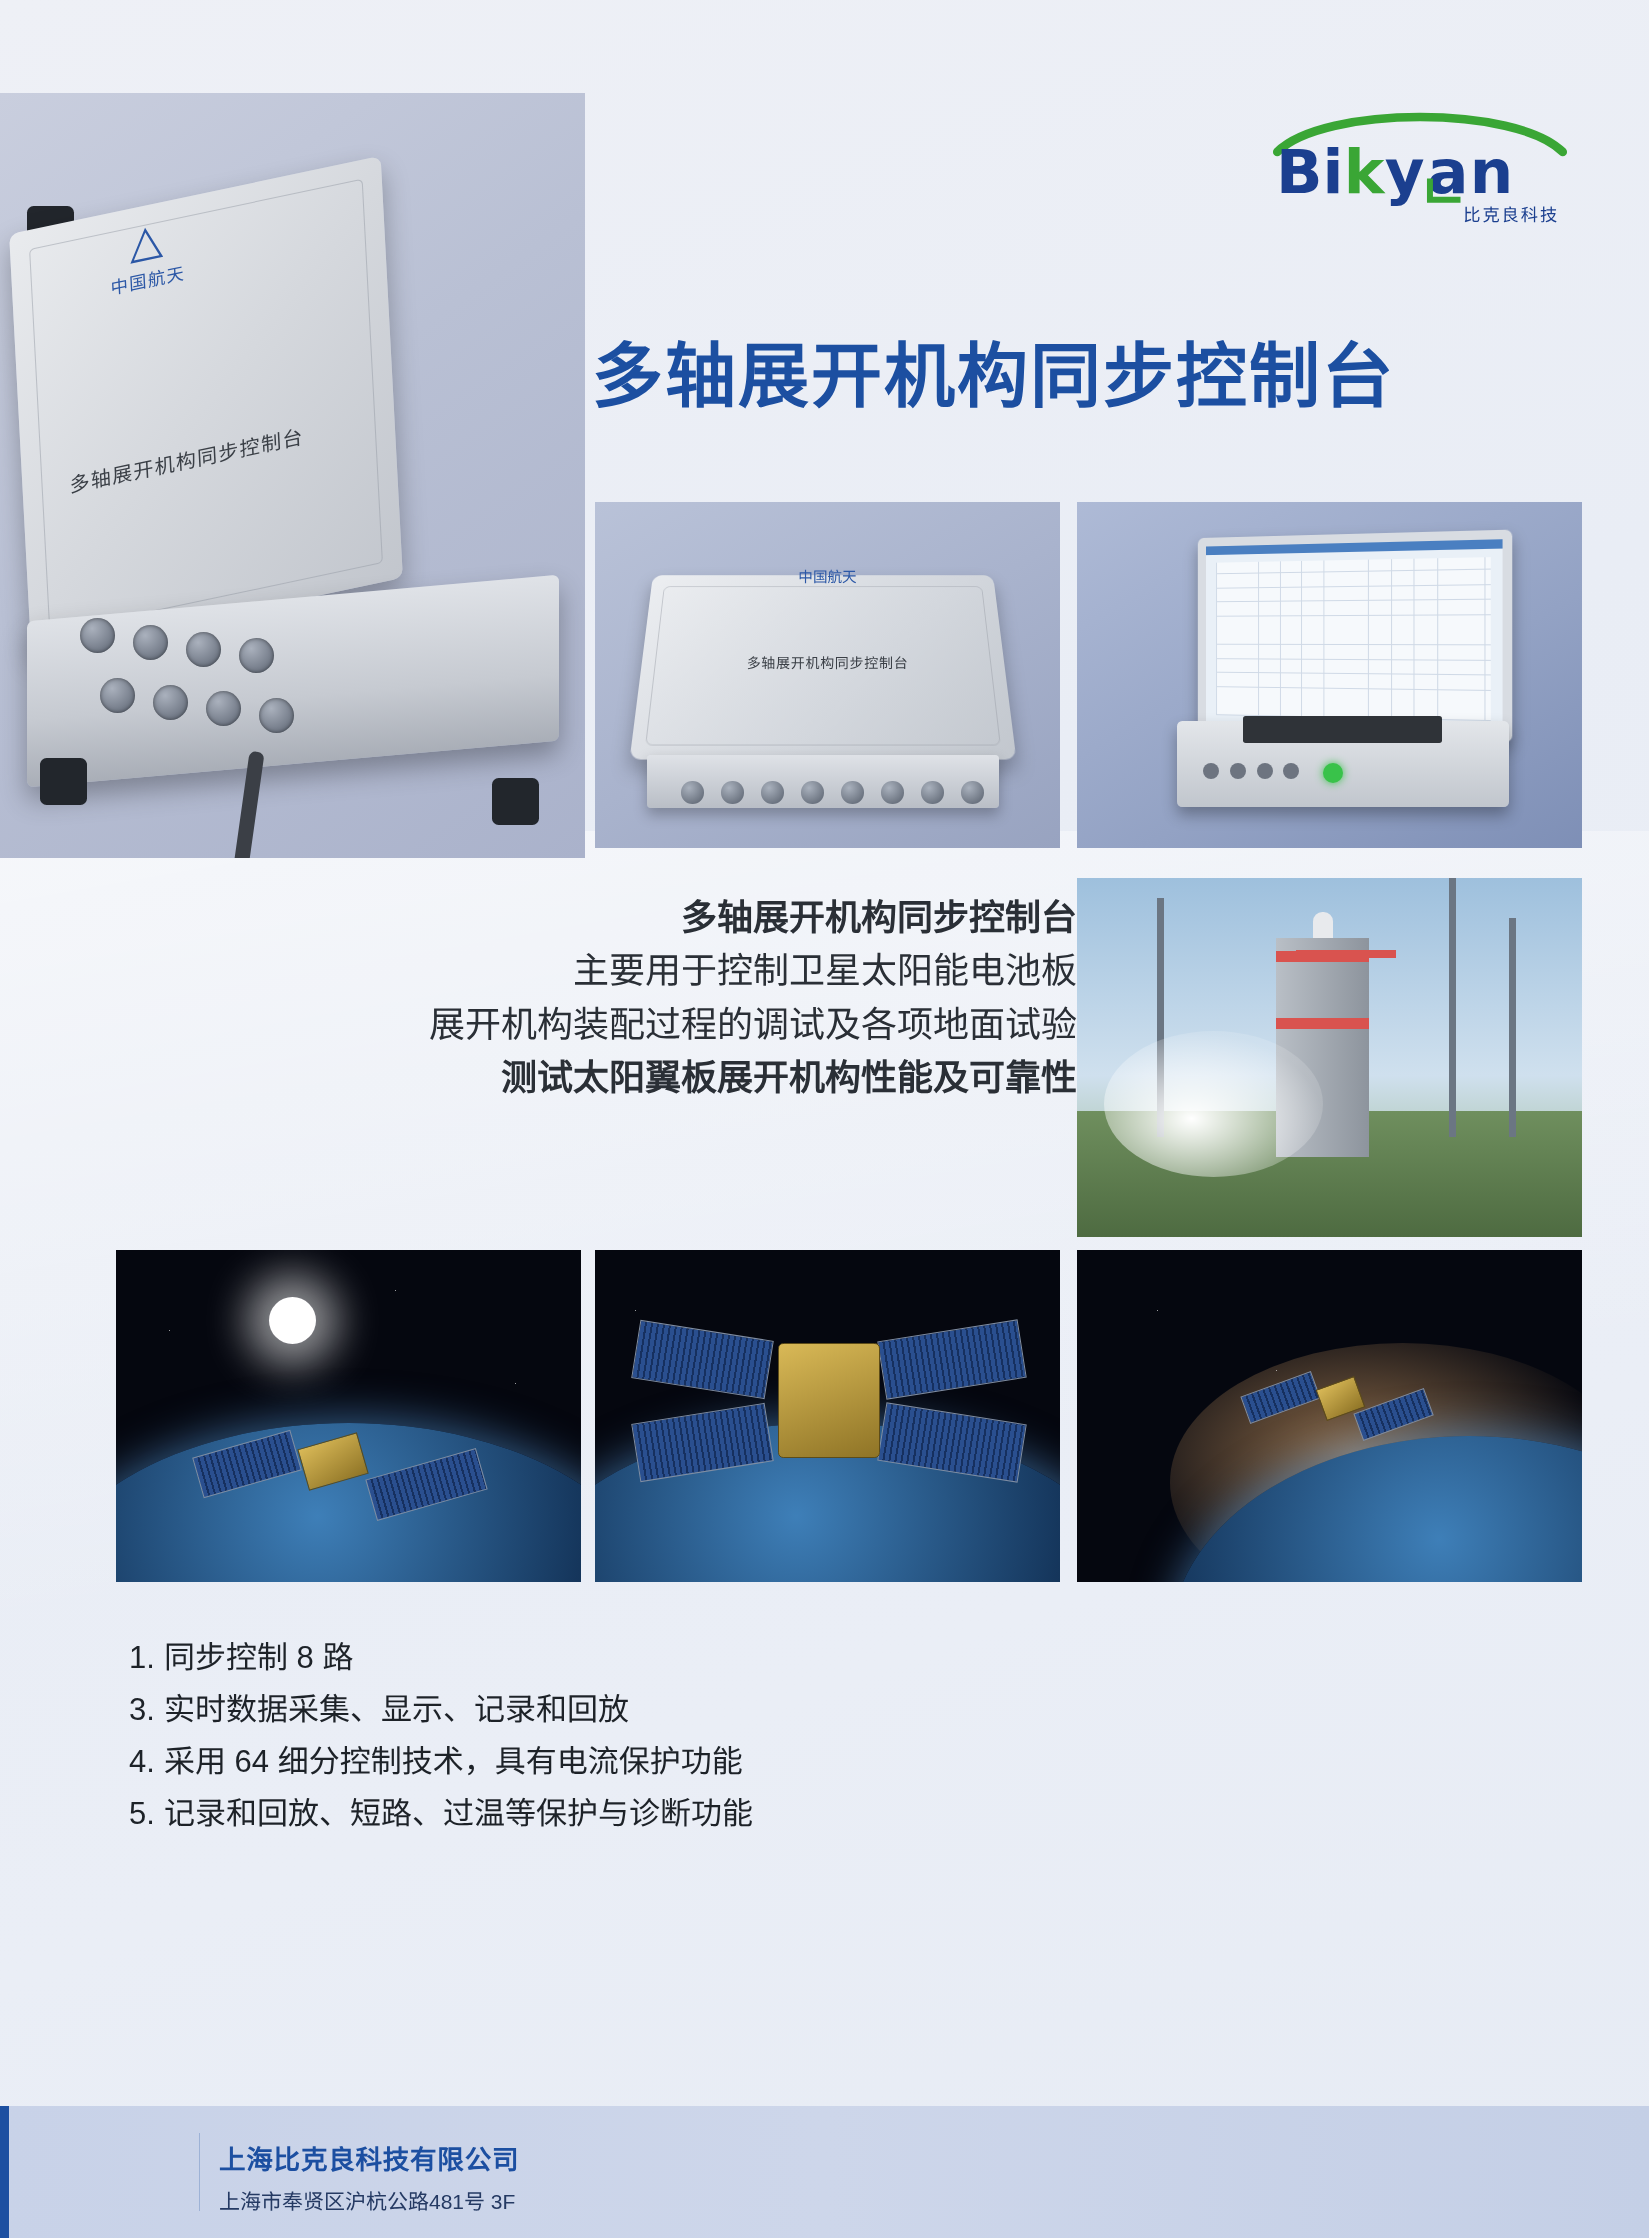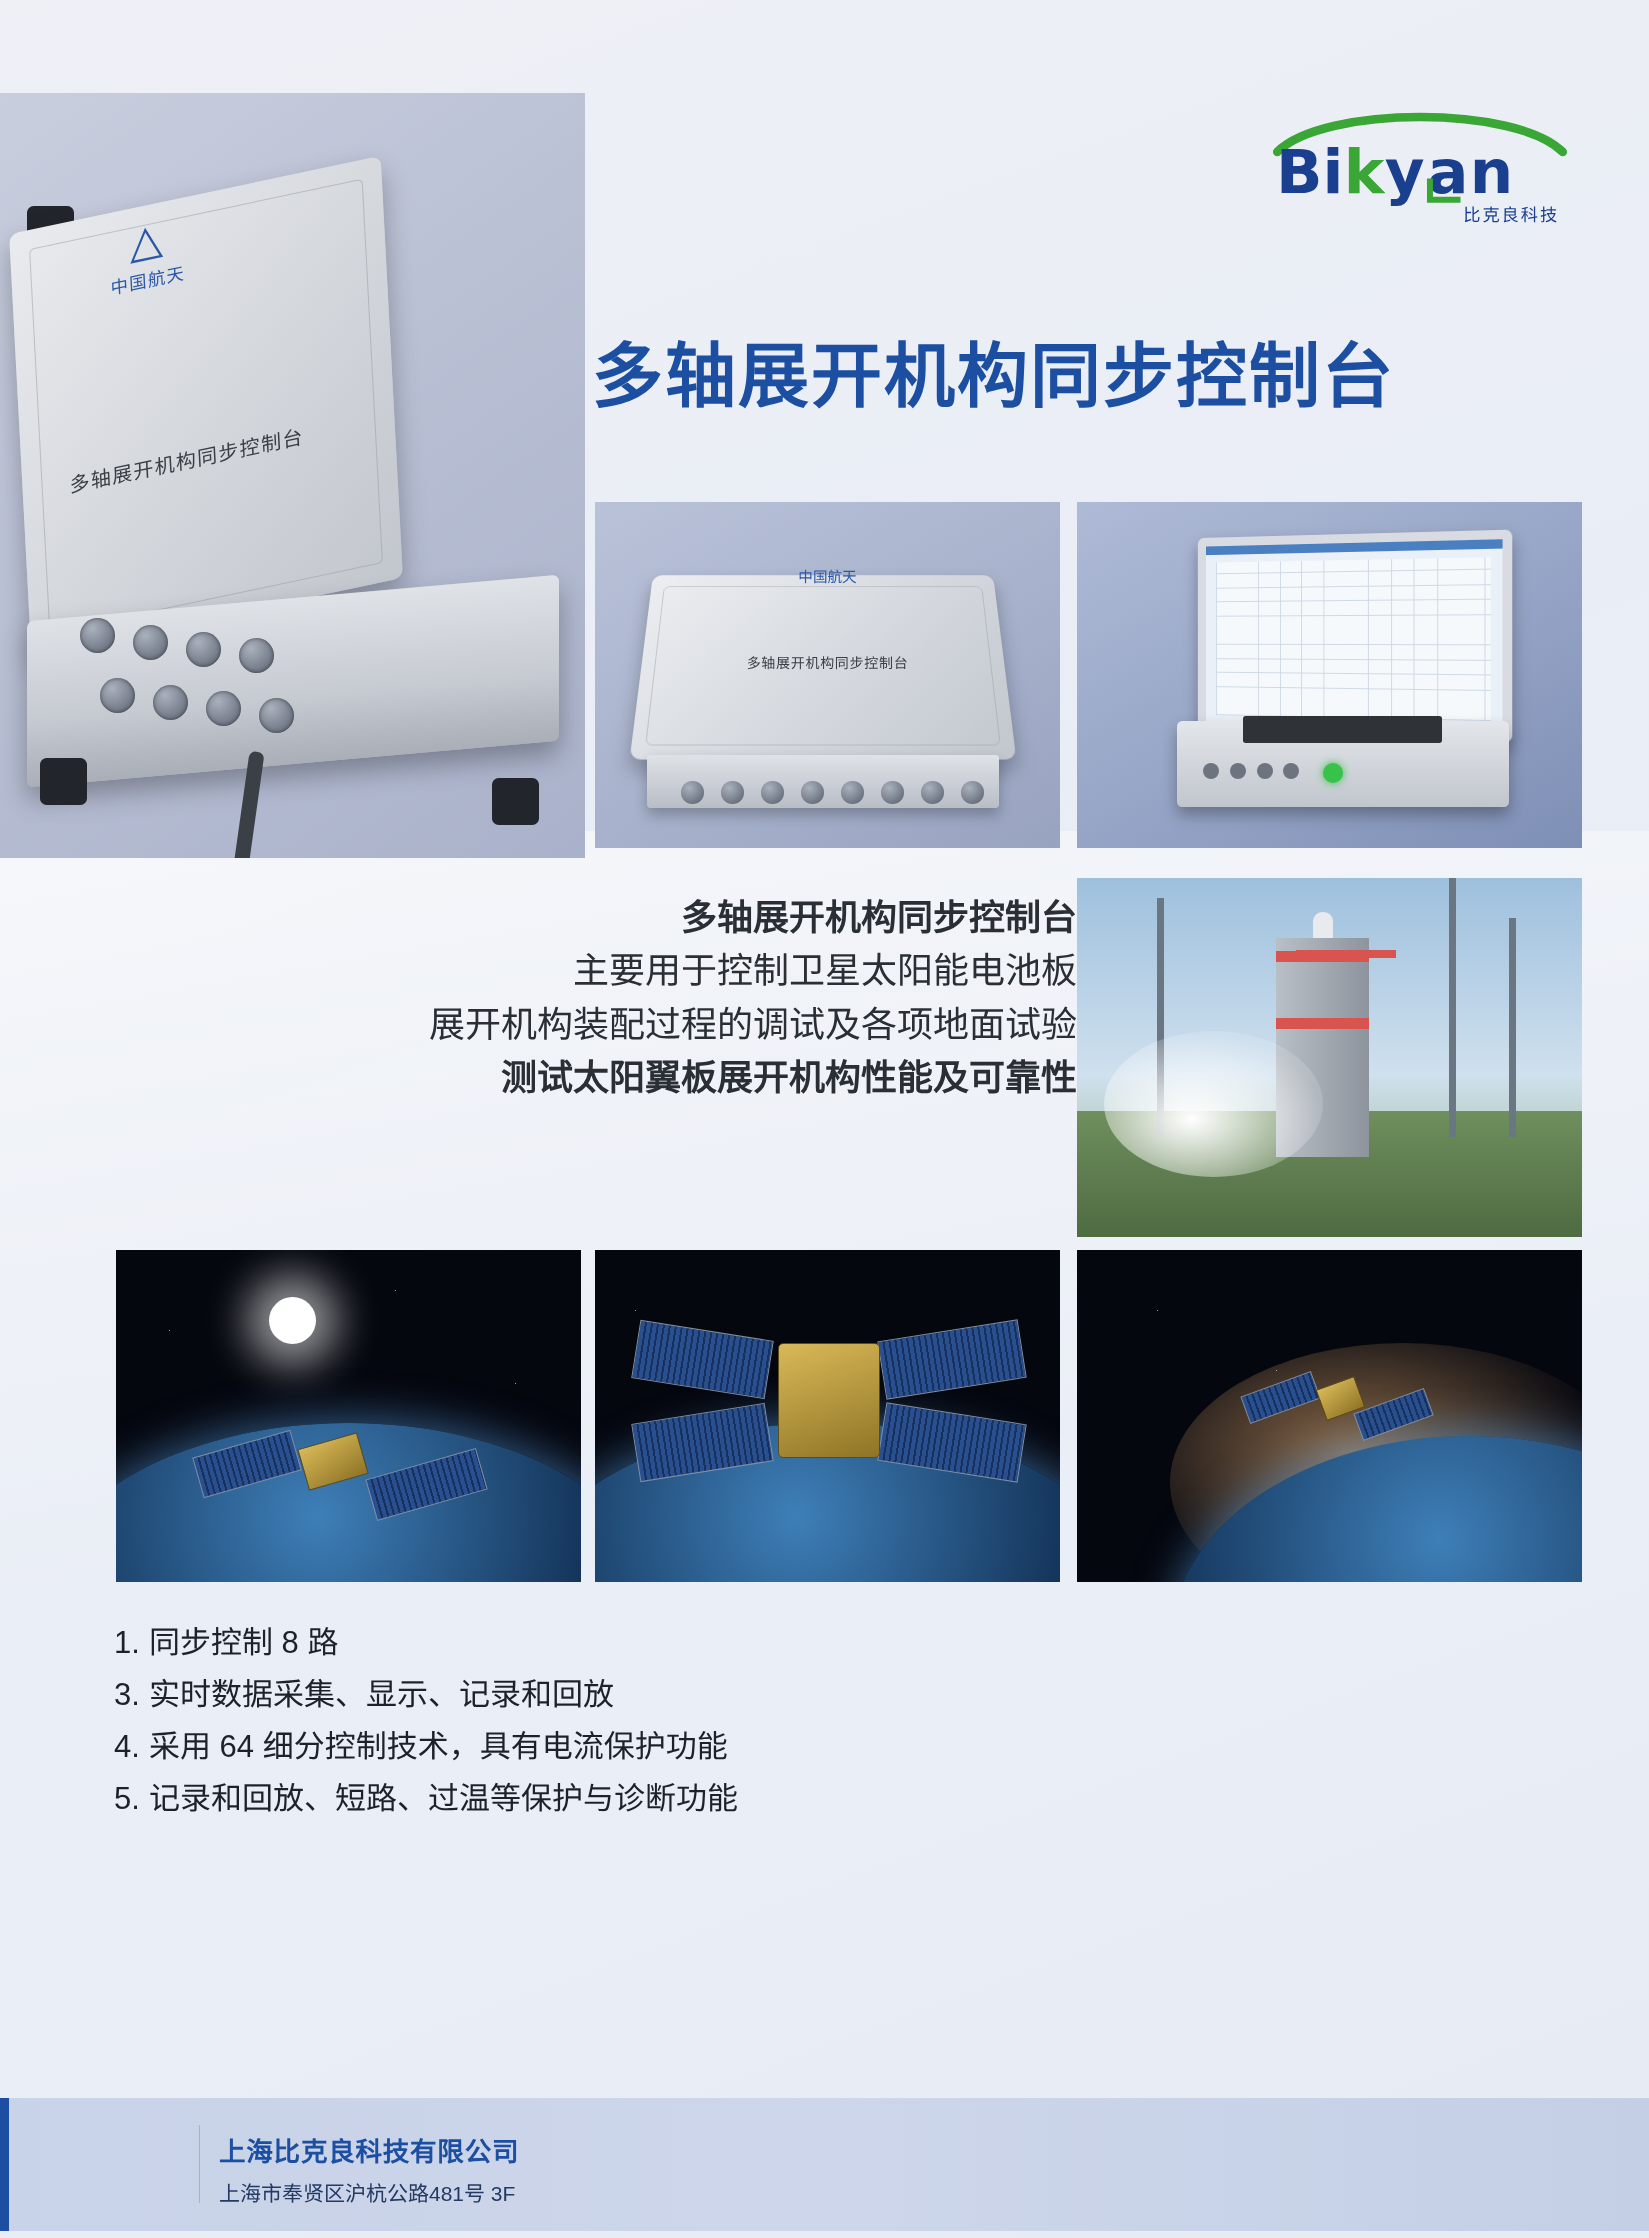--- a/index.html
+++ b/index.html
@@ -172,26 +172,26 @@
   .sat-3 .glow{position:absolute;right:-53px;bottom:-40px;width:465px;height:279px;border-radius:50%;
     background:radial-gradient(ellipse at 40% 40%,rgba(255,190,120,.55),rgba(10,20,40,0) 65%);}
 
   
   .features{
     position:absolute;left:113px;top:1616px;width:1449px;color:#1d2228;
   }
   .features li{
     list-style:none;font-size:31px;line-height:1.68;white-space:nowrap;
   }
-  .features ol{margin:1px;padding:0;}
+  .features ol{margin:16px;padding:0;}
   .features .num{display:inline-block;min-width:35px;}
 
   
   .footer{
-    position:absolute;left:0;bottom:8px;width:1650px;height:133px;
+    position:absolute;left:0;bottom:0;width:1650px;height:133px;
     background:linear-gradient(90deg,#c8d2e8 0%,#cdd6ea 50%,#c4cfe6 100%);
   }
   .footer .accent{
     position:absolute;left:0;top:0;width:9.3px;height:133px;background:#1c4fa1;
   }
   .footer .company{
     position:absolute;left:219px;top:32px;color:#1c4fa1;
   }
   .footer .company .c1{font-size:26.6px;font-weight:bold;letter-spacing:0.7px;}
   .footer .company .c2{font-size:21px;margin-top:8px;color:#253a63;}

